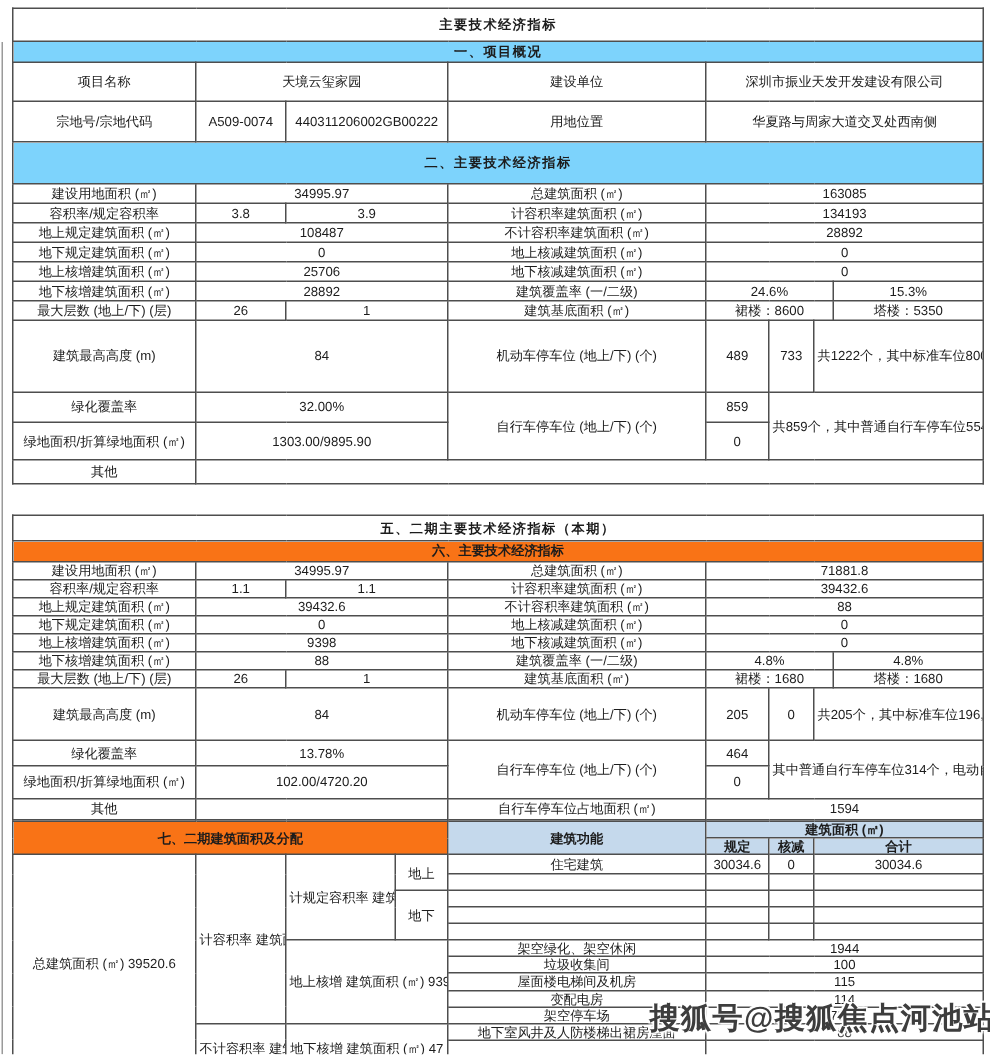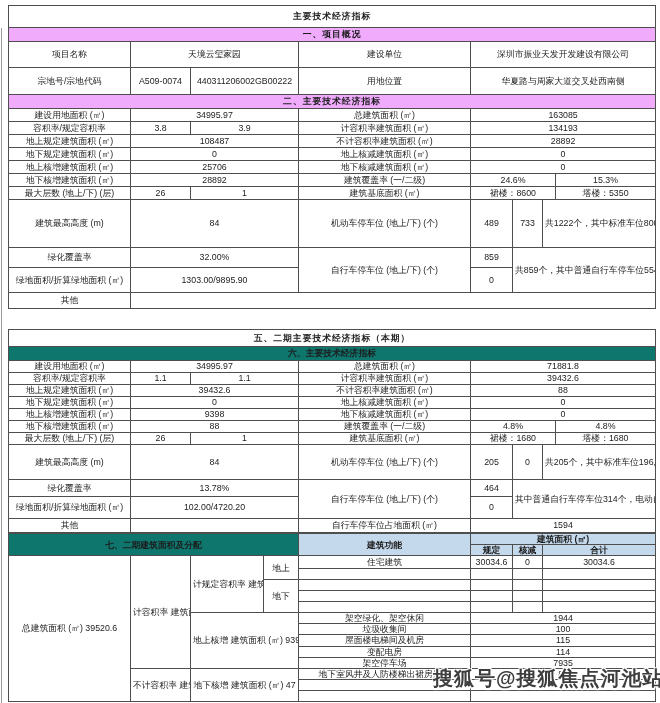--- a/index.html
+++ b/index.html
@@ -8,22 +8,22 @@
   .page-edge { position:absolute; left:1px; top:28px; bottom:0; width:1px; background:#9a9a9a; }
   .tbl-wrap { position:absolute; left:8px; top:5px; }
   table.t { border-collapse:collapse; table-layout:fixed; width:647px; }
   table.t td {
     border:1px solid #4e4e4e; font-size:8.8px; color:#1c1c1c;
     text-align:center; vertical-align:middle; padding:0 2px;
     overflow:hidden; white-space:nowrap; line-height:1.15;
   }
   .gap { height:20px; }
   td.title { font-size:12.5px; font-weight:bold; letter-spacing:1px; }
-  td.band { background:#f0abfc; font-weight:bold; font-size:9.8px; letter-spacing:1px; }
-  td.band-left { background:#0f766e; font-weight:bold; font-size:9.8px; text-align:left; padding-left:4px; }
+  td.band { background:#7dd3fc; font-weight:bold; font-size:9.8px; letter-spacing:1px; }
+  td.band-left { background:#f97316; font-weight:bold; font-size:9.8px; text-align:left; padding-left:4px; }
   td.whead { font-weight:bold; font-size:10px; letter-spacing:1px; }
   td.subhead { background:#c5d9ec; font-weight:bold; }
   td.note { white-space:normal; font-size:7.8px; text-align:left; line-height:1.3; padding:1px 3px; }
   td.pre { white-space:pre-line; line-height:1.35; }
   td.lbl {}
   .wm-phone {
     position:absolute; left:168px; top:270px; z-index:5; pointer-events:none;
     font-family:"DejaVu Serif", serif; font-style:italic; font-size:44px;
     letter-spacing:6px; color:rgba(105,115,130,0.27); white-space:nowrap;
   }
@@ -66,21 +66,21 @@
         <td class="lbl">建设单位</td>
         <td colspan="4">深圳市振业天发开发建设有限公司</td>
       </tr>
       <tr style="height:27px">
         <td class="lbl">宗地号/宗地代码</td>
         <td>A509-0074</td>
         <td colspan="2">440311206002GB00222</td>
         <td class="lbl">用地位置</td>
         <td colspan="4">华夏路与周家大道交叉处西南侧</td>
       </tr>
-      <tr style="height:14px">
+      <tr style="height:28px">
         <td colspan="9" class="band">二、主要技术经济指标</td>
       </tr>
       <tr style="height:13px">
         <td>建设用地面积 (㎡)</td>
         <td colspan="3">34995.97</td>
         <td>总建筑面积 (㎡)</td>
         <td colspan="4">163085</td>
       </tr>
       <tr style="height:13px">
         <td>容积率/规定容积率</td>

